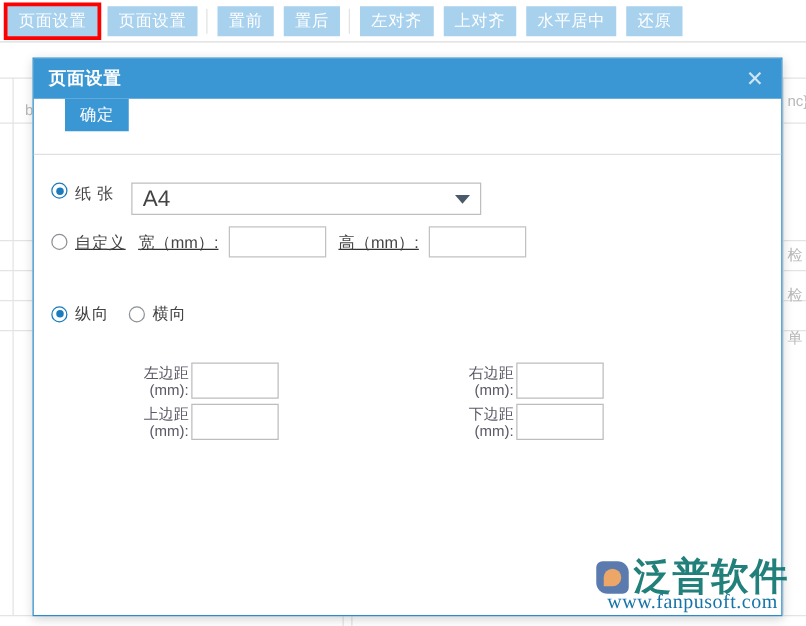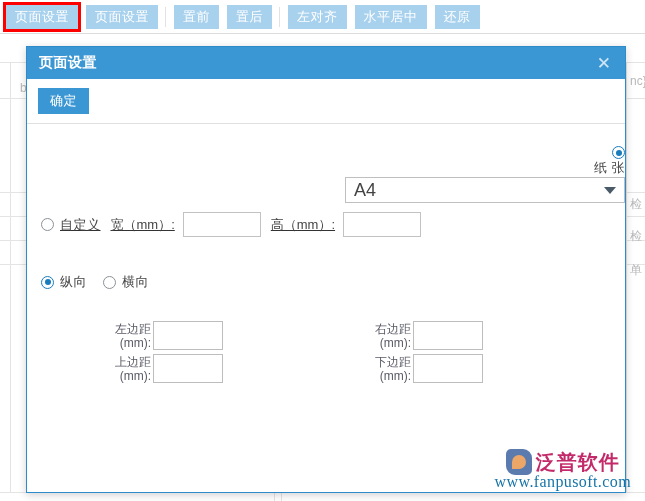--- a/index.html
+++ b/index.html
@@ -112,22 +112,22 @@
     font-size: 17px;
     line-height: 1;
     cursor: pointer;
     padding: 2px 4px;
     font-family: "Liberation Sans", "DejaVu Sans", sans-serif;
   }
   .dlg-actionbar {
     height: 45px;
     border-bottom: 1px solid #e0e0e0;
     display: flex;
-    align-items: center;
-    padding-left: 11px;
+    align-items: flex-start;
+    padding-left: 25px;
     box-sizing: border-box;
   }
   .dlg-btn {
     background: #3b97d3;
     color: #ffffff;
     font-size: 13px;
     border: none;
     height: 26px;
     padding: 0 12px;
     cursor: pointer;
@@ -135,23 +135,22 @@
     letter-spacing: 0.5px;
   }
   .dlg-body {
     position: relative;
     padding: 0;
   }
 
   
   .row-paper {
     display: flex;
-    align-items: flex-end;
+    align-items: flex-start;
     margin: 22px 0 0 14px;
-    flex-direction: column;
   }
   .row-custom {
     display: flex;
     align-items: center;
     margin: 9px 0 0 14px;
     text-decoration: underline;
   }
   .row-orient {
     display: flex;
     align-items: center;
@@ -286,22 +285,22 @@
   }
   .wm-mark::after {
     content: "";
     position: absolute;
     left: 6px; top: 6px;
     width: 14px; height: 14px;
     border-radius: 50% 50% 50% 0;
     background: #eba05c;
   }
   .wm-name {
-    font-size: 20px;
-    color: #be185d;
+    font-size: 30px;
+    color: #0f766e;
     font-weight: bold;
     letter-spacing: 1px;
     line-height: 26px;
   }
   .wm-url {
     font-size: 16px;
     color: #0369a1;
     letter-spacing: 0.4px;
     margin-top: -2px;
     font-family: "Liberation Serif", "DejaVu Serif", serif;
@@ -313,20 +312,21 @@
 <div id="bg-page">
 
   <div class="bg-toolbar">
     <button class="tb-btn highlight">页面设置</button>
     <button class="tb-btn">页面设置</button>
     <div class="tb-sep"></div>
     <button class="tb-btn">置前</button>
     <button class="tb-btn">置后</button>
     <div class="tb-sep"></div>
     <button class="tb-btn">左对齐</button>
+    <button class="tb-btn">上对齐</button>
     <button class="tb-btn">水平居中</button>
     <button class="tb-btn">还原</button>
   </div>
 
   <div class="bg-row" style="top:62px;"></div>
   <div class="bg-row" style="top:98px;"></div>
   <div class="bg-row" style="top:192px;"></div>
   <div class="bg-row" style="top:216px;"></div>
   <div class="bg-row" style="top:240px;"></div>
   <div class="bg-row" style="top:264px;"></div>

